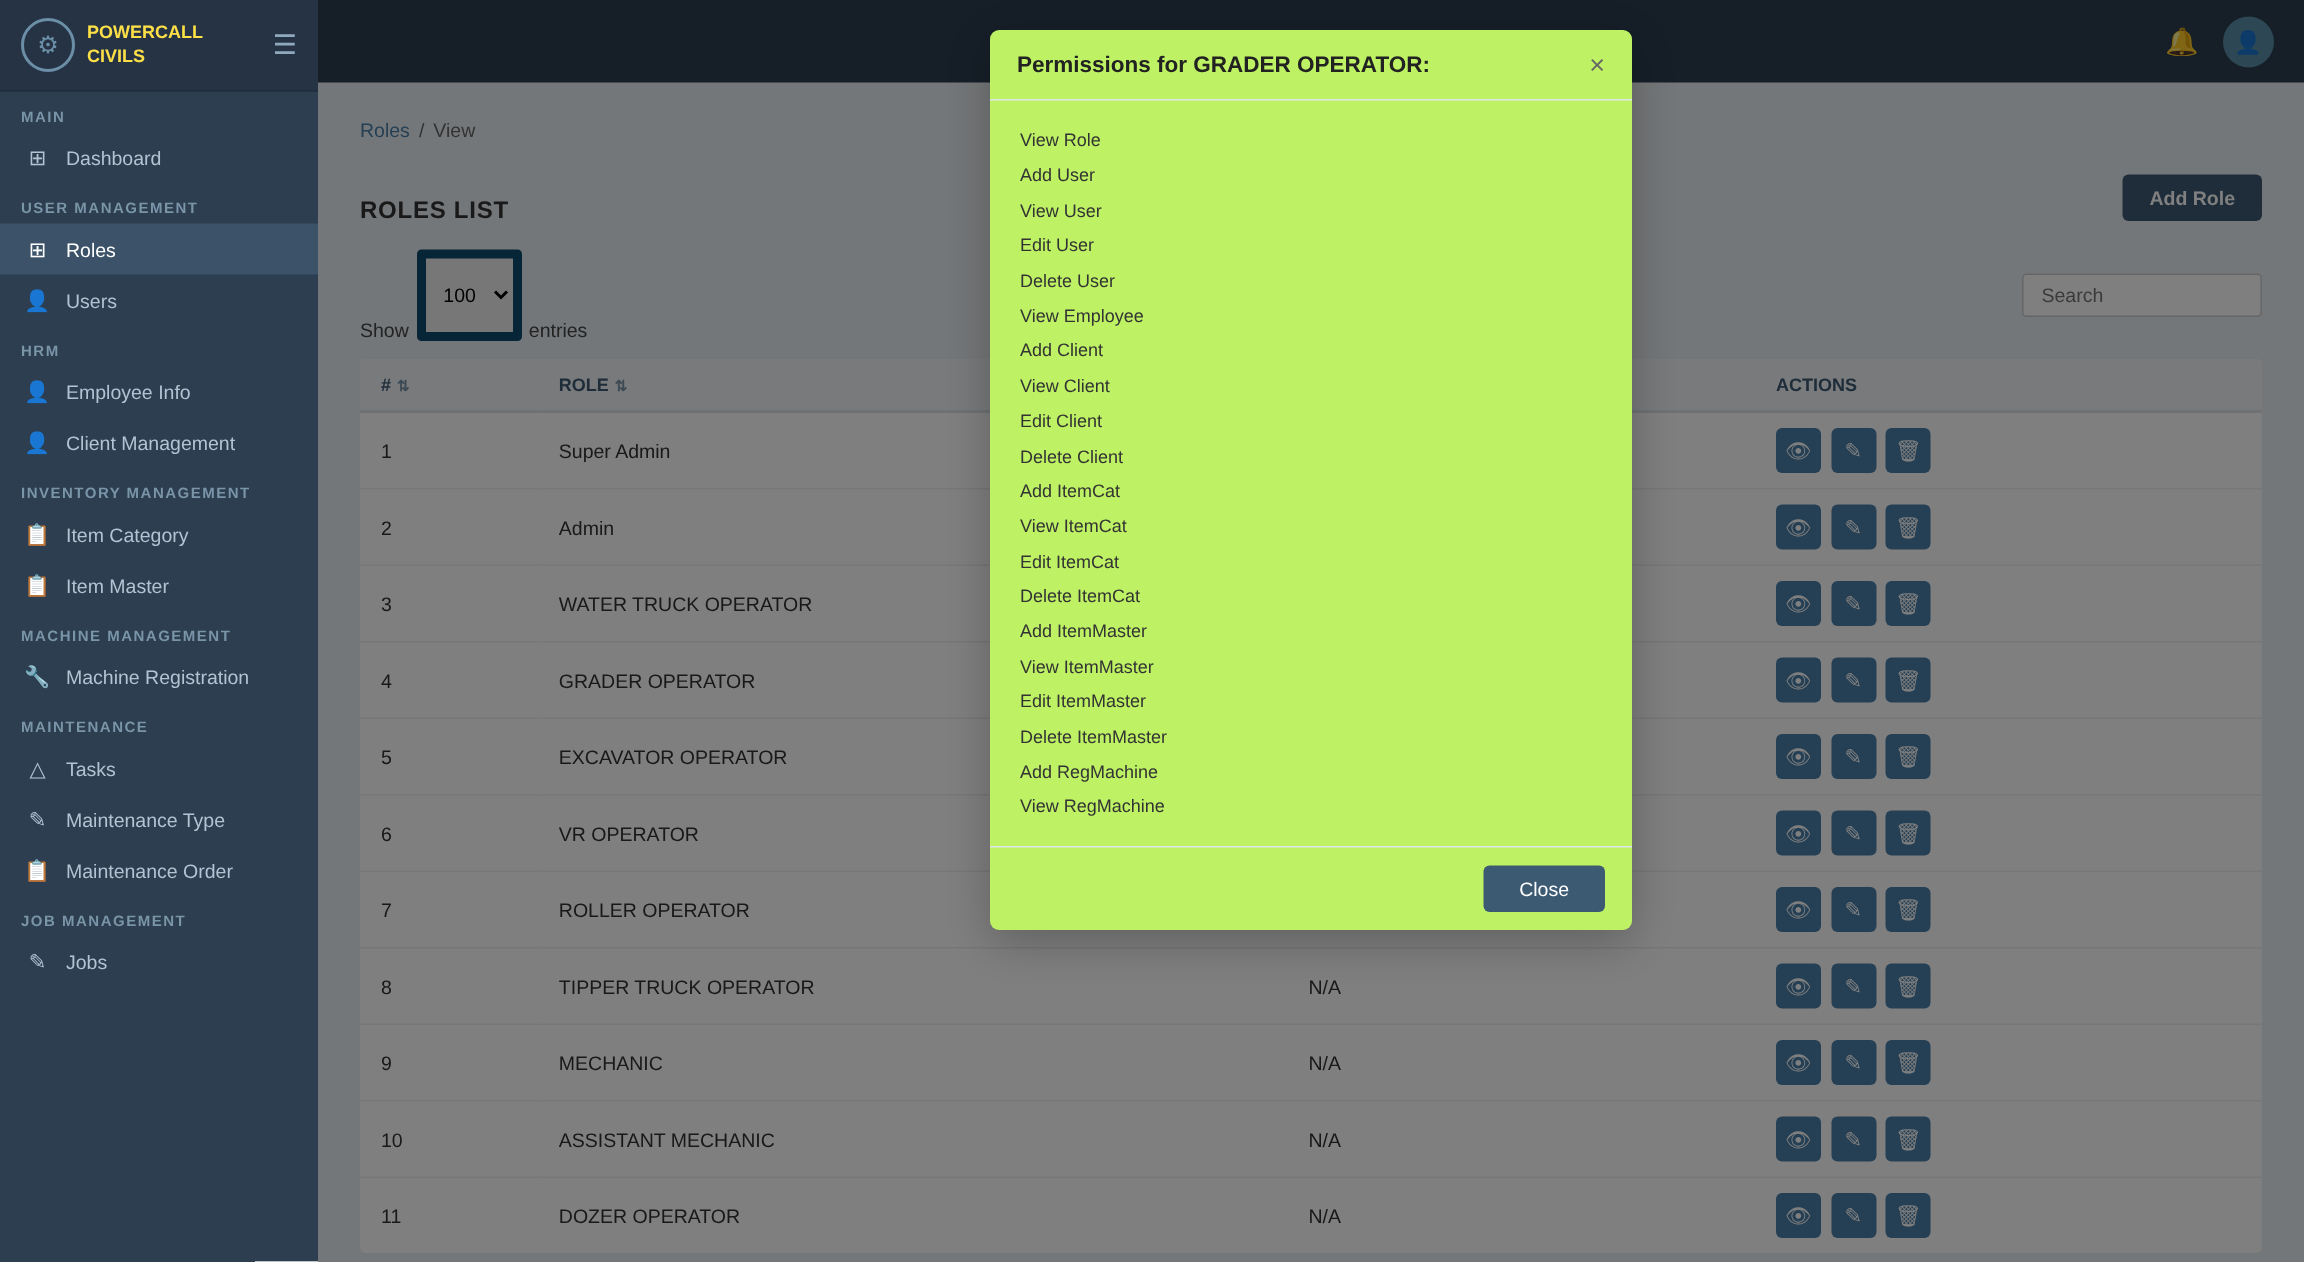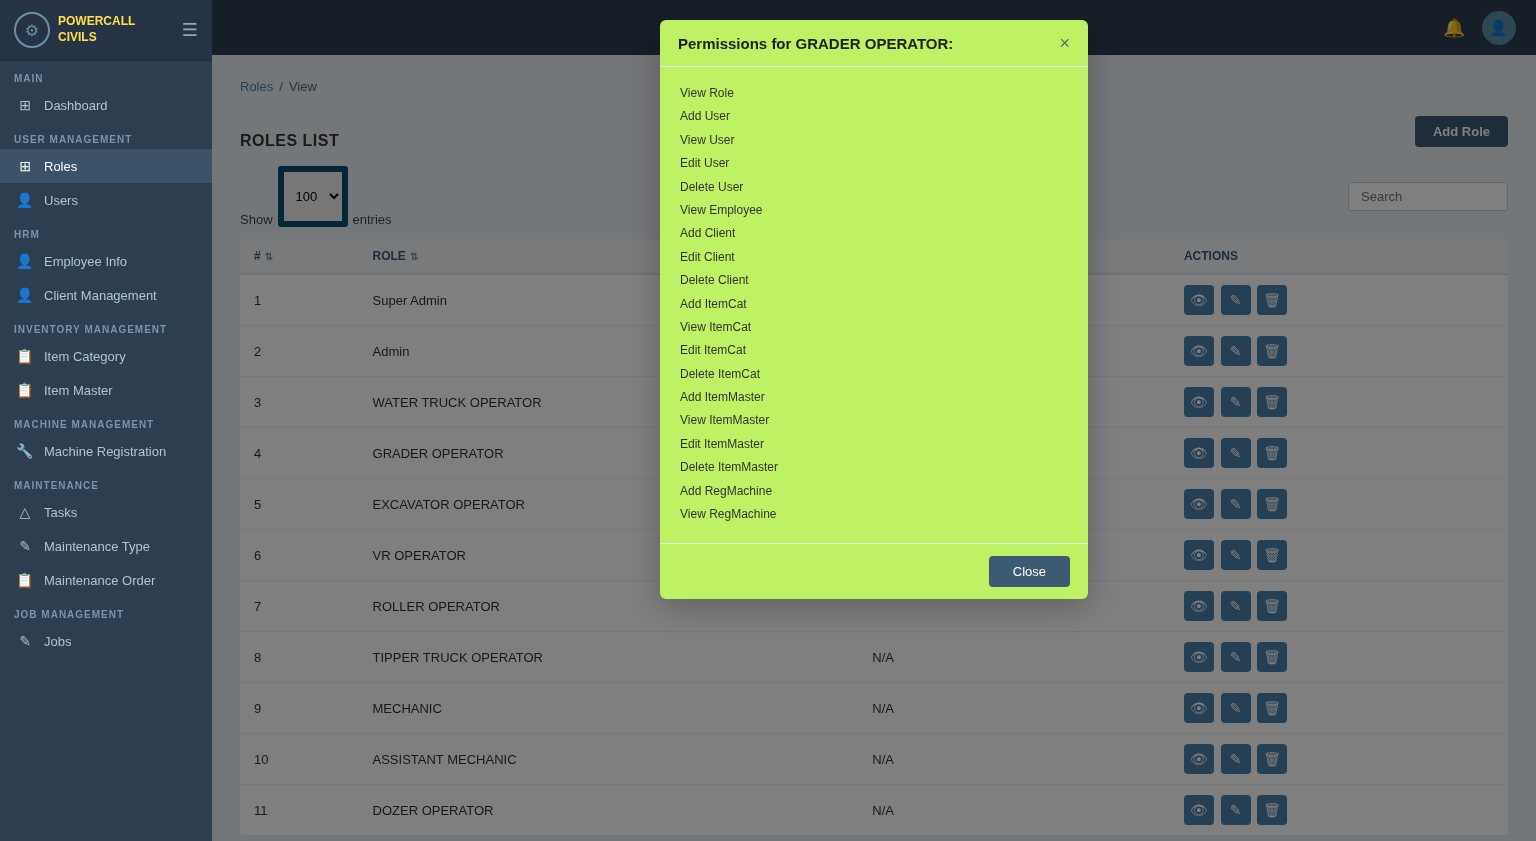--- a/index.html
+++ b/index.html
@@ -405,20 +405,21 @@
         <button class="modal-close">×</button>
       </div>
       <div class="modal-body" id="modal-permissions-list">
           <p>View Role</p>
           <p>Add User</p>
           <p>View User</p>
           <p>Edit User</p>
           <p>Delete User</p>
           <p>View Employee</p>
           <p>Add Client</p>
+          <p>View Client</p>
           <p>Edit Client</p>
           <p>Delete Client</p>
           <p>Add ItemCat</p>
           <p>View ItemCat</p>
           <p>Edit ItemCat</p>
           <p>Delete ItemCat</p>
           <p>Add ItemMaster</p>
           <p>View ItemMaster</p>
           <p>Edit ItemMaster</p>
           <p>Delete ItemMaster</p>

